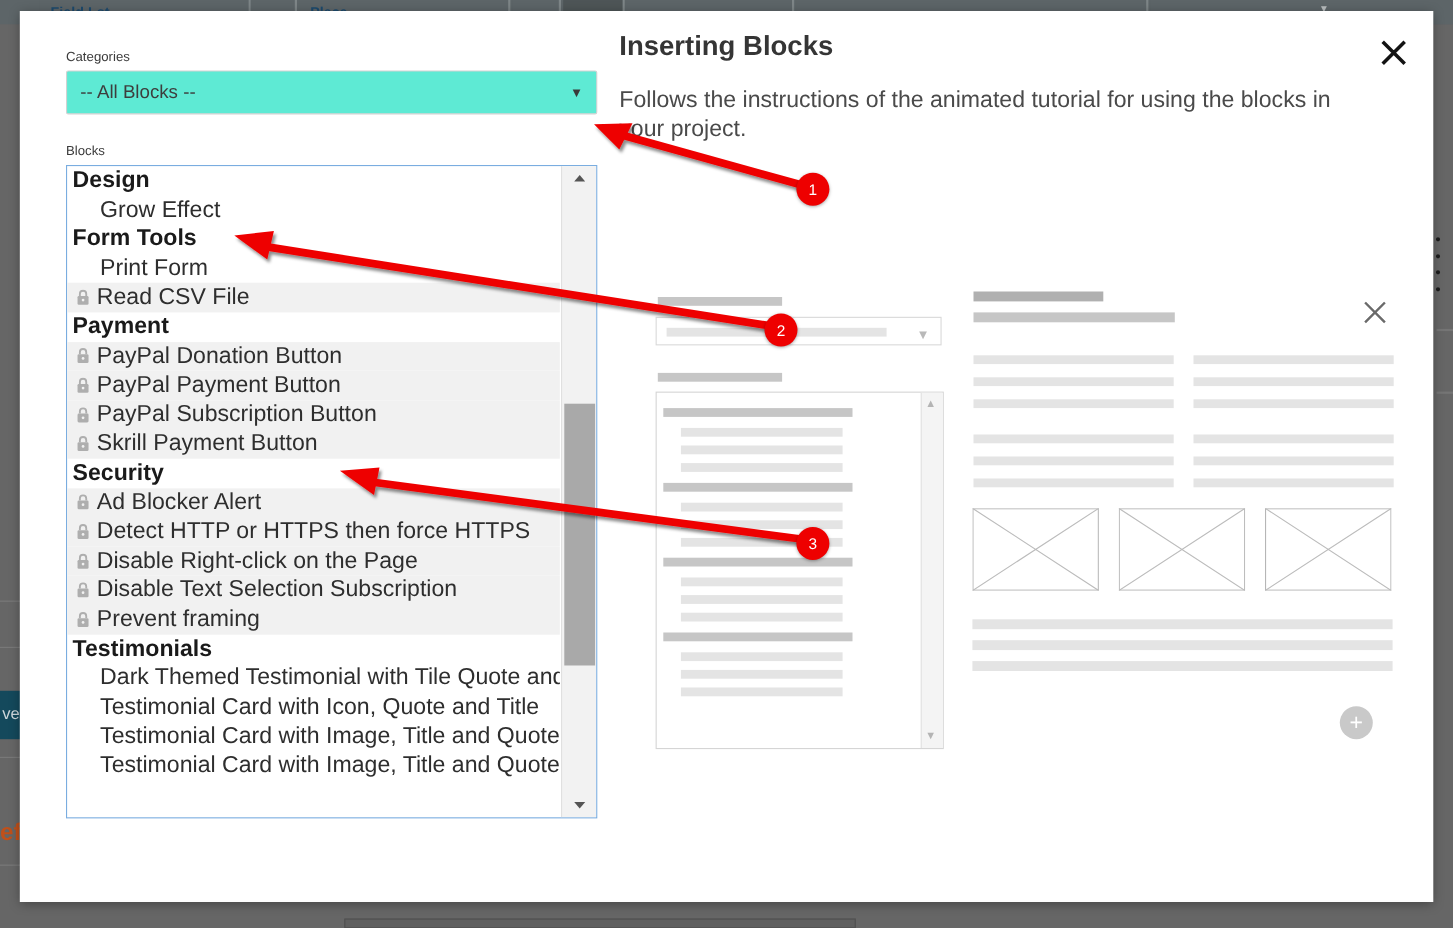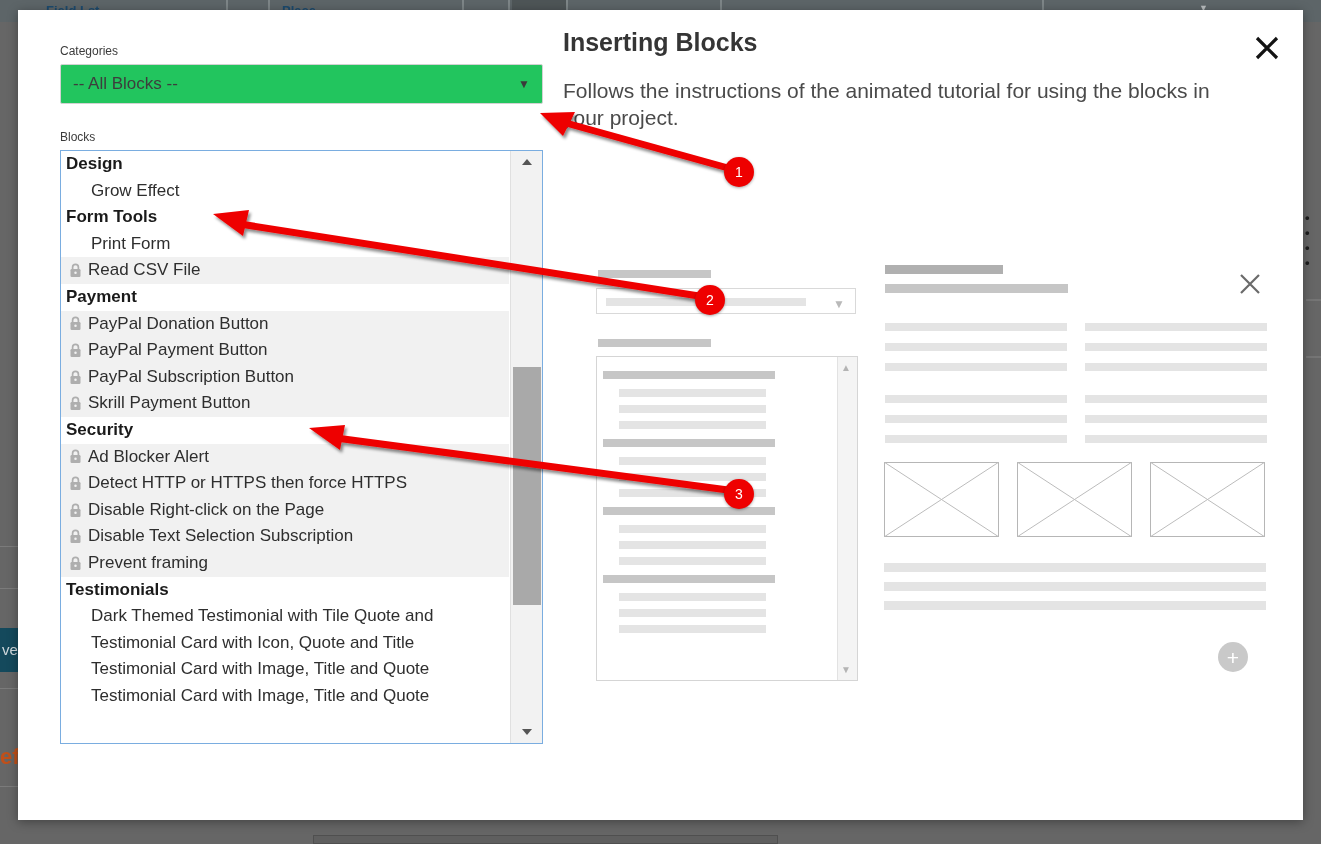--- a/index.html
+++ b/index.html
@@ -79,21 +79,21 @@
   .left-col {
     position: absolute; left: 42px; top: 34px; width: 485px;
   }
   .field-label {
     font-size: 12px; color: #3b3b3b; margin-bottom: 6px; display: block;
   }
   .select-box {
     position: relative;
     width: 483px; height: 40px;
     border: 1px solid #d2d2d2;
-    background: #22c55e;
+    background: #5eead4;
     border-radius: 2px;
     display: flex; align-items: center;
     padding: 0 12px;
     font-size: 17px; color: #3d3d3d;
   }
   .select-box .caret {
     position: absolute; right: 12px; top: 50%; transform: translateY(-50%);
     font-size: 12px; color: #3a3a3a;
   }
   .blocks-label { margin-top: 26px; }
@@ -103,21 +103,21 @@
     width: 483px; height: 594px;
     border: 1px solid #7aade0;
     background: #ffffff;
     overflow: hidden;
   }
   .list-inner {
     position: absolute; left: 0; top: 0; right: 33px; bottom: 0;
     overflow: hidden;
   }
   .li {
-    font-size: 17px;
+    font-size: 21px;
     color: #2e2e2e;
     line-height: 26.6px;
     height: 26.6px;
     padding-left: 6px;
     white-space: nowrap;
     display: flex; align-items: center;
     cursor: default;
   }
   .li.group { font-weight: bold; color: #1a1a1a; padding-left: 5px; }
   .li.item { padding-left: 30px; }

